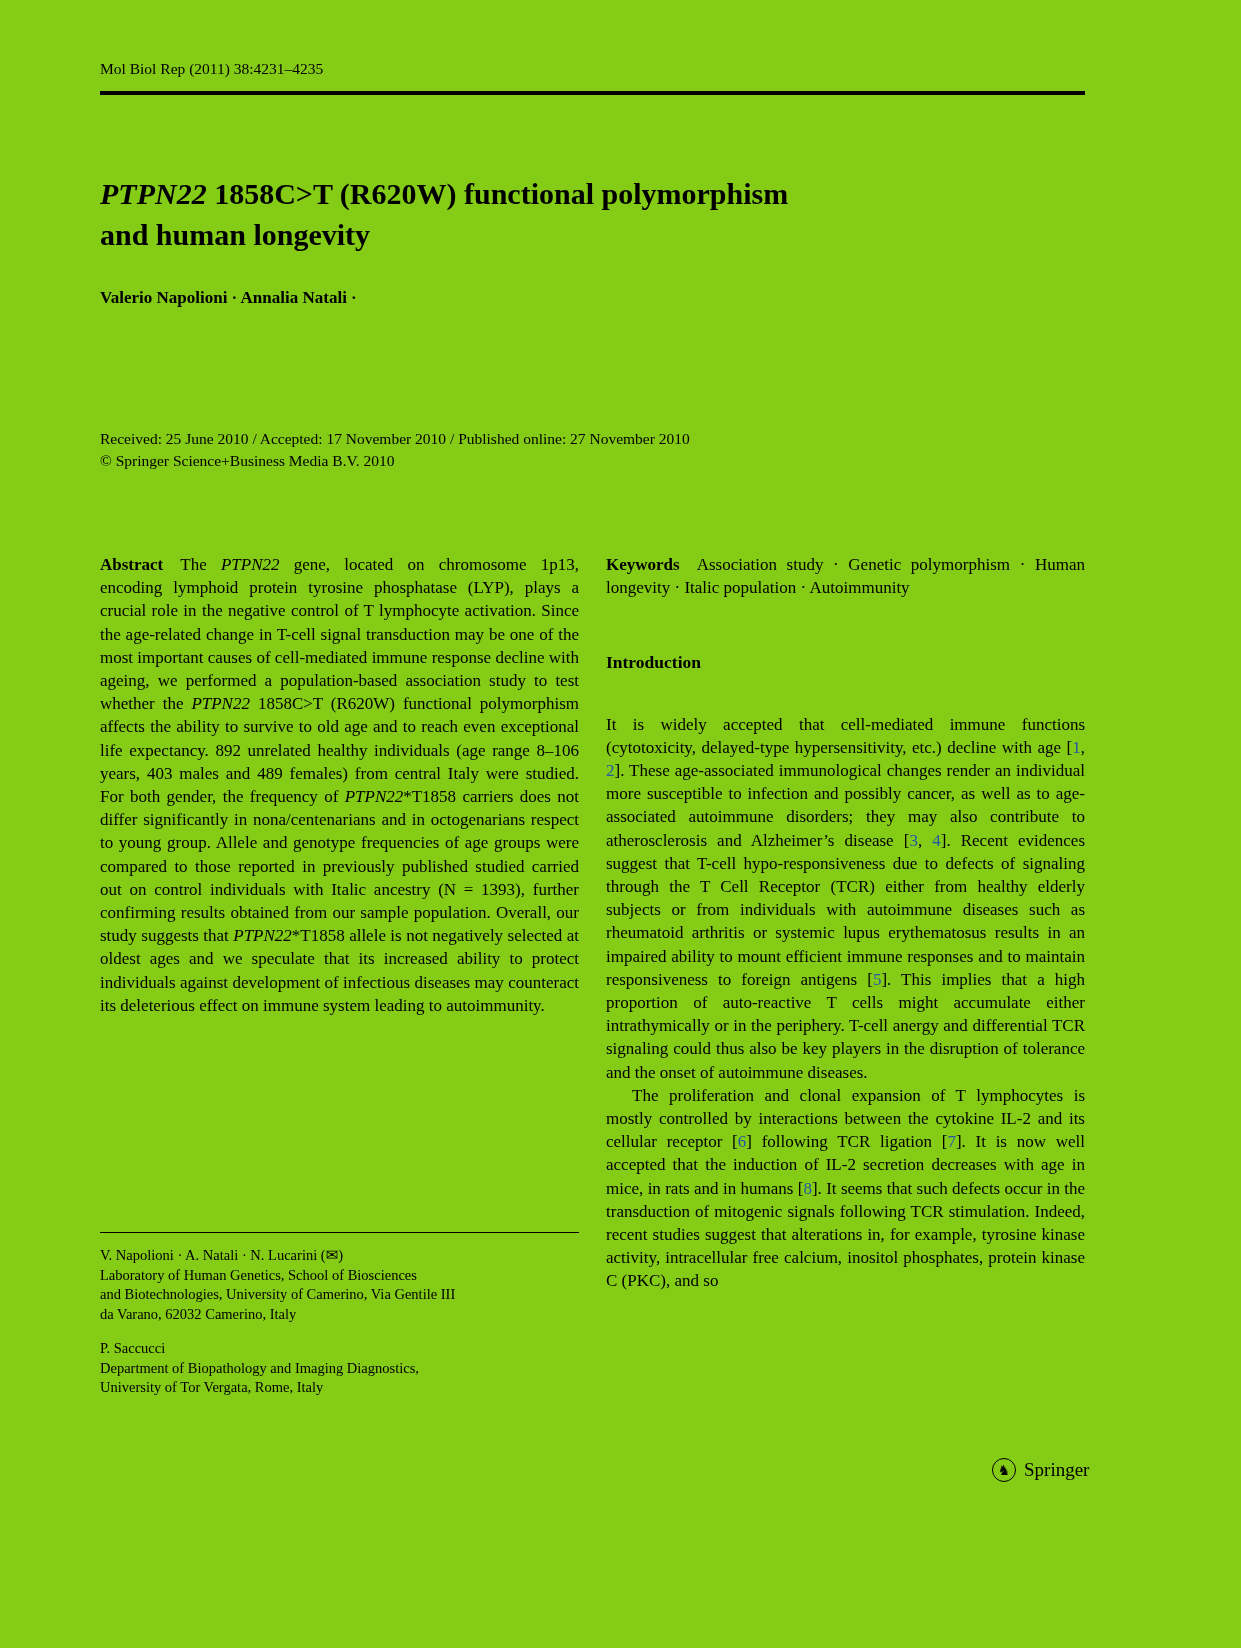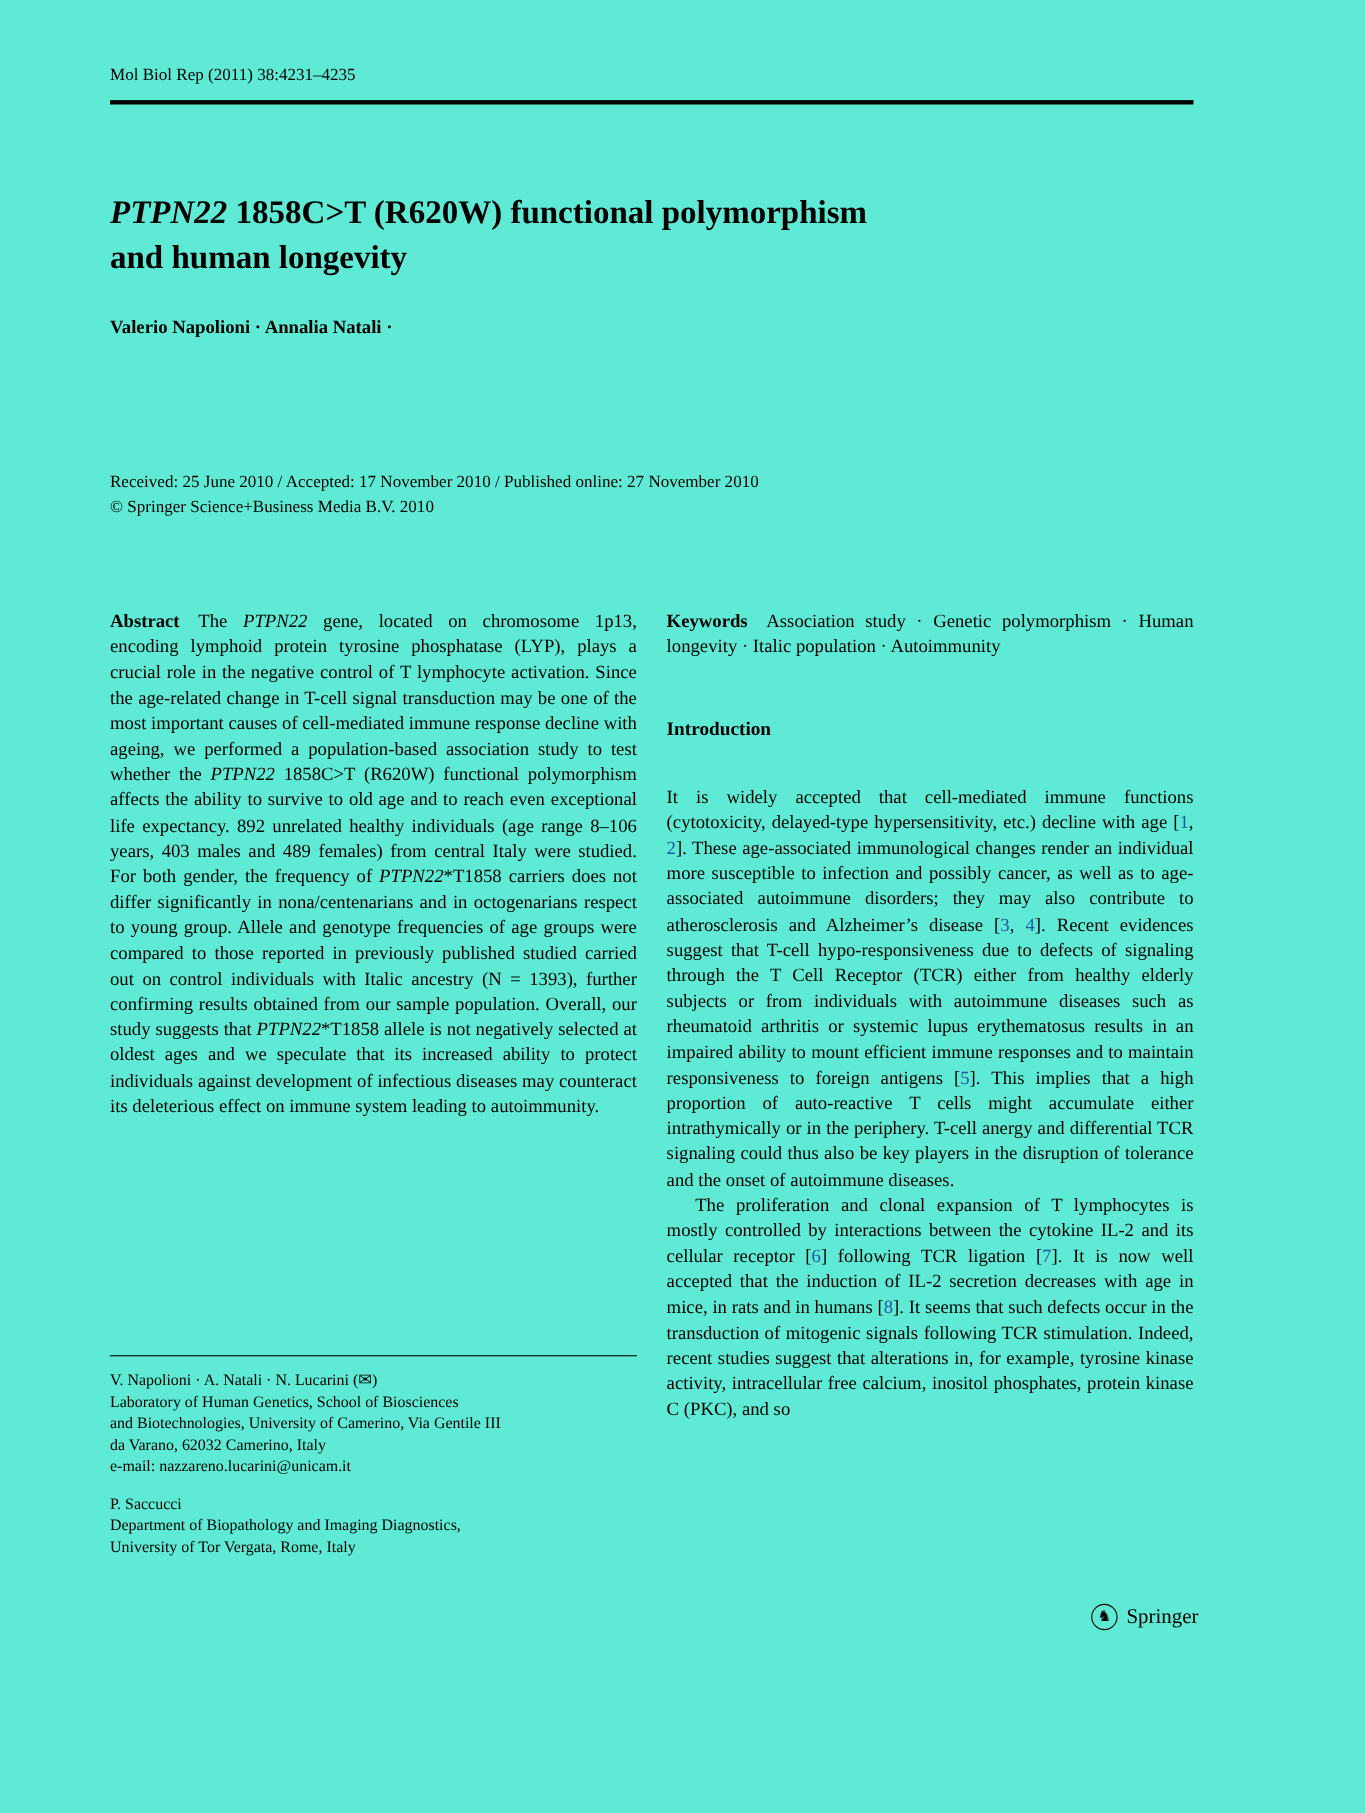--- a/index.html
+++ b/index.html
@@ -2,21 +2,21 @@
 <html lang="en" style="--link-color: #2456a8;"><head>
 <meta charset="utf-8">
 <style>
   :root { --link-color: #2456a8; }
   * { box-sizing: border-box; }
   html, body { margin: 0; padding: 0; }
   body {
     width: 1241px; height: 1648px; background: #ffffff;
     font-family: "Liberation Serif", serif; color: #000;
   }
-  .page { position: relative; width: 1241px; height: 1648px; overflow: hidden; background:#5eead4; }
+  .page { position: relative; width: 1241px; height: 1648px; overflow: hidden; background:#84cc16; }
 
   .header { margin: 58px 0 0 100px; width: 985px; }
   .header-line { font-size: 15.5px; line-height: 21px; }
   .header-rule { margin-top: 12px; height: 4px; background: #000; width: 985px; }
 
   .title { margin: 78px 0 0 100px; width: 900px; font-size: 30px; line-height: 41px; font-weight: bold; }
   .authors { margin: 30px 0 0 100px; font-size: 17px; font-weight: bold; line-height: 25px; }
   .dates { margin: 118px 0 0 100px; font-size: 15.5px; line-height: 21.5px; }
 
   .col { position: absolute; width: 479px; font-size: 17px; line-height: 23.2px; text-align: justify; hyphens: auto; }
@@ -74,21 +74,20 @@
     <p class="para-indent"><span>The proliferation and clonal expansion of T lymphocytes is mostly controlled by interactions between the cytokine IL-2 and its cellular receptor [</span><span class="seg-link">6</span><span>] following TCR ligation [</span><span class="seg-link">7</span><span>]. It is now well accepted that the induction of IL-2 secretion decreases with age in mice, in rats and in humans [</span><span class="seg-link">8</span><span>]. It seems that such defects occur in the transduction of mitogenic signals following TCR stimulation. Indeed, recent studies suggest that alterations in, for example, tyrosine kinase activity, intracellular free calcium, inositol phosphates, protein kinase C (PKC), and so</span></p>
   </div>
 
   <div class="footnote">
     <div class="footnote-rule"></div>
     <div class="footnote-block">
       <div><span>V. Napolioni · A. Natali · N. Lucarini (</span><span class="seg-icon">✉</span><span>)</span></div>
       <div>Laboratory of Human Genetics, School of Biosciences</div>
       <div>and Biotechnologies, University of Camerino, Via Gentile III</div>
       <div>da Varano, 62032 Camerino, Italy</div>
-      <div>e-mail: nazzareno.lucarini@unicam.it</div>
     </div>
     <div class="footnote-block">
       <div>P. Saccucci</div>
       <div>Department of Biopathology and Imaging Diagnostics,</div>
       <div>University of Tor Vergata, Rome, Italy</div>
     </div>
   </div>
 
   <div class="springer">
     <span class="sp-icon">♞</span>

